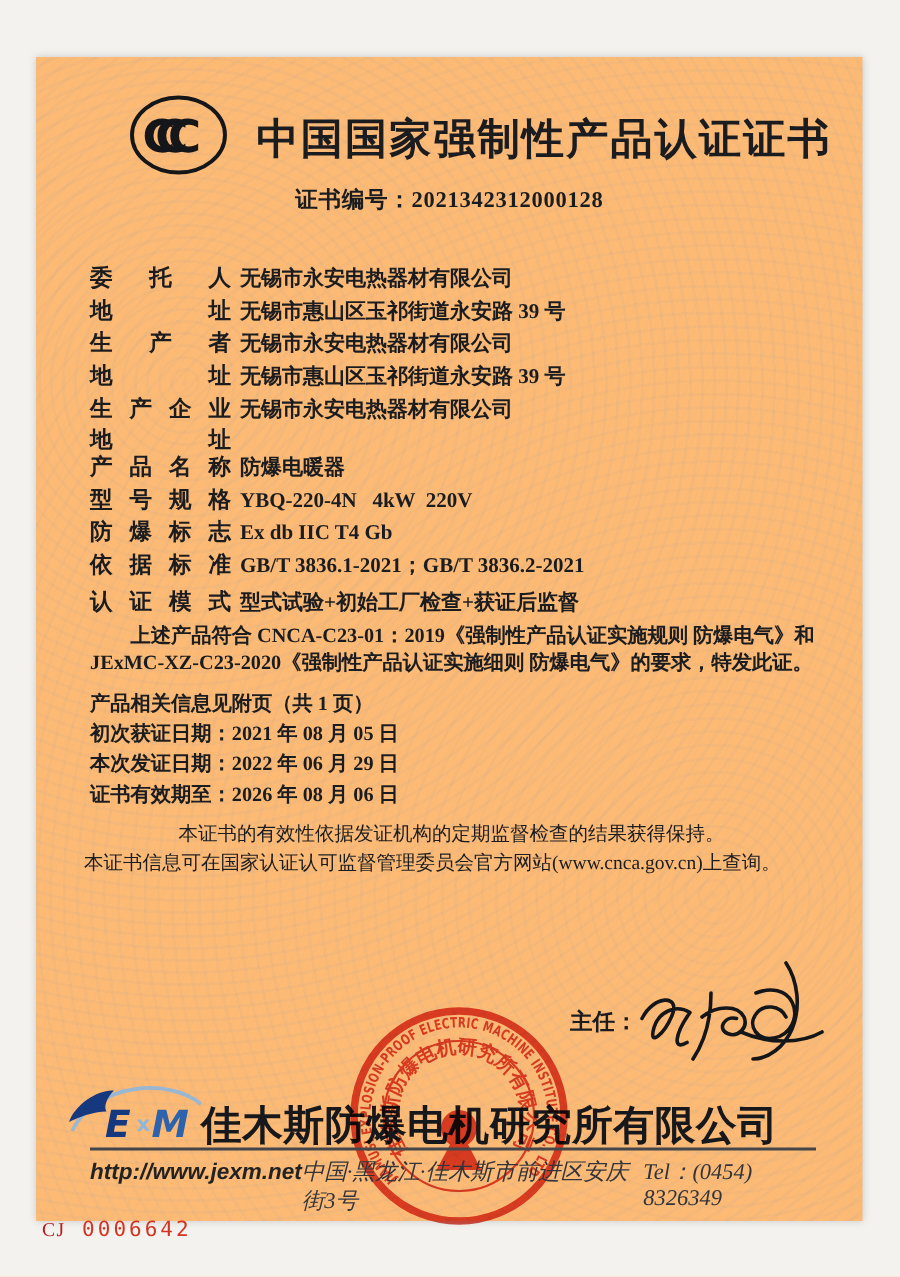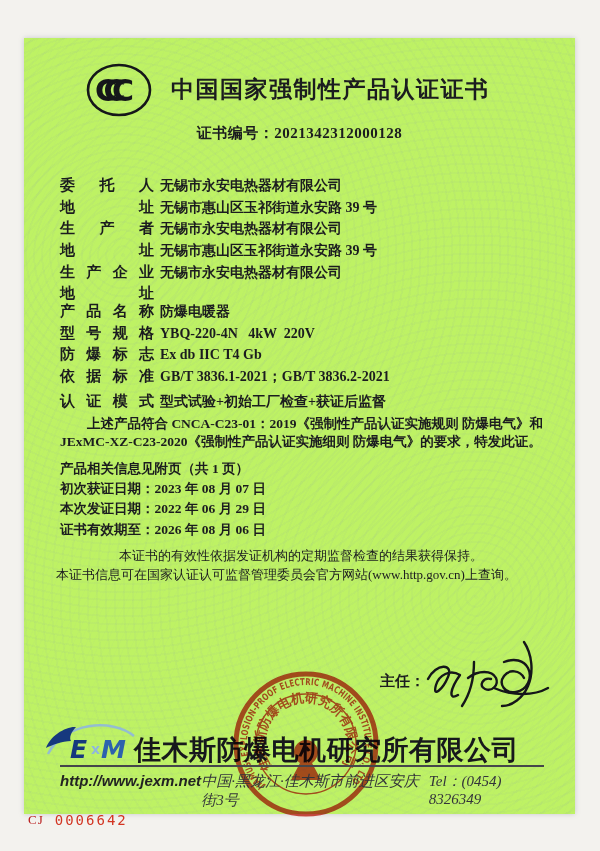--- a/index.html
+++ b/index.html
@@ -5,35 +5,35 @@
   html,body{margin:0;padding:0;}
   body{
     width:600px;height:851px;position:relative;overflow:hidden;
     background:#f3f2ee;
     font-family:"Liberation Serif","DejaVu Serif",serif;
     color:#1b1c1f;
   }
   
   #page{
     position:absolute;left:24px;top:38px;width:551px;height:776px;
-    background-color:#bef264;
+    background-color:#fdba74;
     box-shadow:0 0 5px rgba(120,125,140,.35);
   }
   #page::before{
     content:"";position:absolute;inset:0;pointer-events:none;
     background-image:
       repeating-radial-gradient(circle at 18% 28%, rgba(122,142,178,.055) 0 2px, transparent 2px 8px),
       repeating-radial-gradient(circle at 82% 72%, rgba(122,142,178,.05) 0 2px, transparent 2px 9px),
       repeating-linear-gradient(115deg, rgba(140,155,185,.035) 0 1px, transparent 1px 6px);
   }
   .ccc-logo{position:absolute;left:60px;top:24px;}
   .title{
     position:absolute;left:147px;top:36px;
     font-family:"Liberation Sans","DejaVu Sans",sans-serif;
-    font-size:23px;font-weight:bold;letter-spacing:1.5px;white-space:nowrap;
+    font-size:28px;font-weight:bold;letter-spacing:1.5px;white-space:nowrap;
   }
   .certno{
     position:absolute;left:0;top:86px;width:100%;text-align:center;
     font-size:15px;font-weight:bold;letter-spacing:.5px;
   }
   .fgroup{position:absolute;left:0;width:100%;}
   .fgroupA{top:138px;}
   .fgroupB{top:264px;}
   .fgroupM{top:354px;}
   .frow{display:flex;align-items:baseline;height:21.7px;}
@@ -138,28 +138,28 @@
     <div class="frow">
       <span class="flabel">认证模式</span>
       <span class="fvalue">型式试验+初始工厂检查+获证后监督</span>
     </div>
   </div>
 
   <div class="statement">上述产品符合 CNCA-C23-01：2019《强制性产品认证实施规则 防爆电气》和JExMC-XZ-C23-2020《强制性产品认证实施细则 防爆电气》的要求，特发此证。</div>
 
   <div class="info">
     <div>产品相关信息见附页（共 1 页）</div>
-    <div>初次获证日期：2023 年 08 月 07 日</div>
+    <div>初次获证日期：2021 年 08 月 05 日</div>
     <div>本次发证日期：2022 年 06 月 29 日</div>
     <div>证书有效期至：2026 年 08 月 06 日</div>
   </div>
 
   <div class="notices">
     <div class="notice-0">本证书的有效性依据发证机构的定期监督检查的结果获得保持。</div>
-    <div class="notice-1">本证书信息可在国家认证认可监督管理委员会官方网站(www.http.gov.cn)上查询。</div>
+    <div class="notice-1">本证书信息可在国家认证认可监督管理委员会官方网站(www.cnca.gov.cn)上查询。</div>
   </div>
 
   <div class="director-label">主任：</div>
   <svg class="signature" width="160" height="115" viewBox="0 0 160 115">
     <g fill="none" stroke="#15161a" stroke-width="2.4" stroke-linecap="round" stroke-linejoin="round">
       <path d="M16,45 c8,-16 26,-16 20,-2 c-5,12 -16,22 -12,8 c3,-10 14,-16 24,-10 c-10,14 -12,26 -2,20"></path>
       <path d="M62,28 c0,16 -4,32 -12,44 m6,-28 c10,-8 24,-8 28,0 c3,7 -4,14 -11,11 c-7,-3 -2,-12 6,-10"></path>
       <path d="M112,8 c8,12 10,30 4,44 c-5,12 -16,20 -26,20 m-8,-18 c18,8 40,8 54,0 m-44,-26 c10,-4 20,-2 24,6 c5,10 -1,22 -12,24 c-11,2 -18,-8 -12,-16 c5,-7 16,-6 20,2"></path>
     </g>
   </svg>

